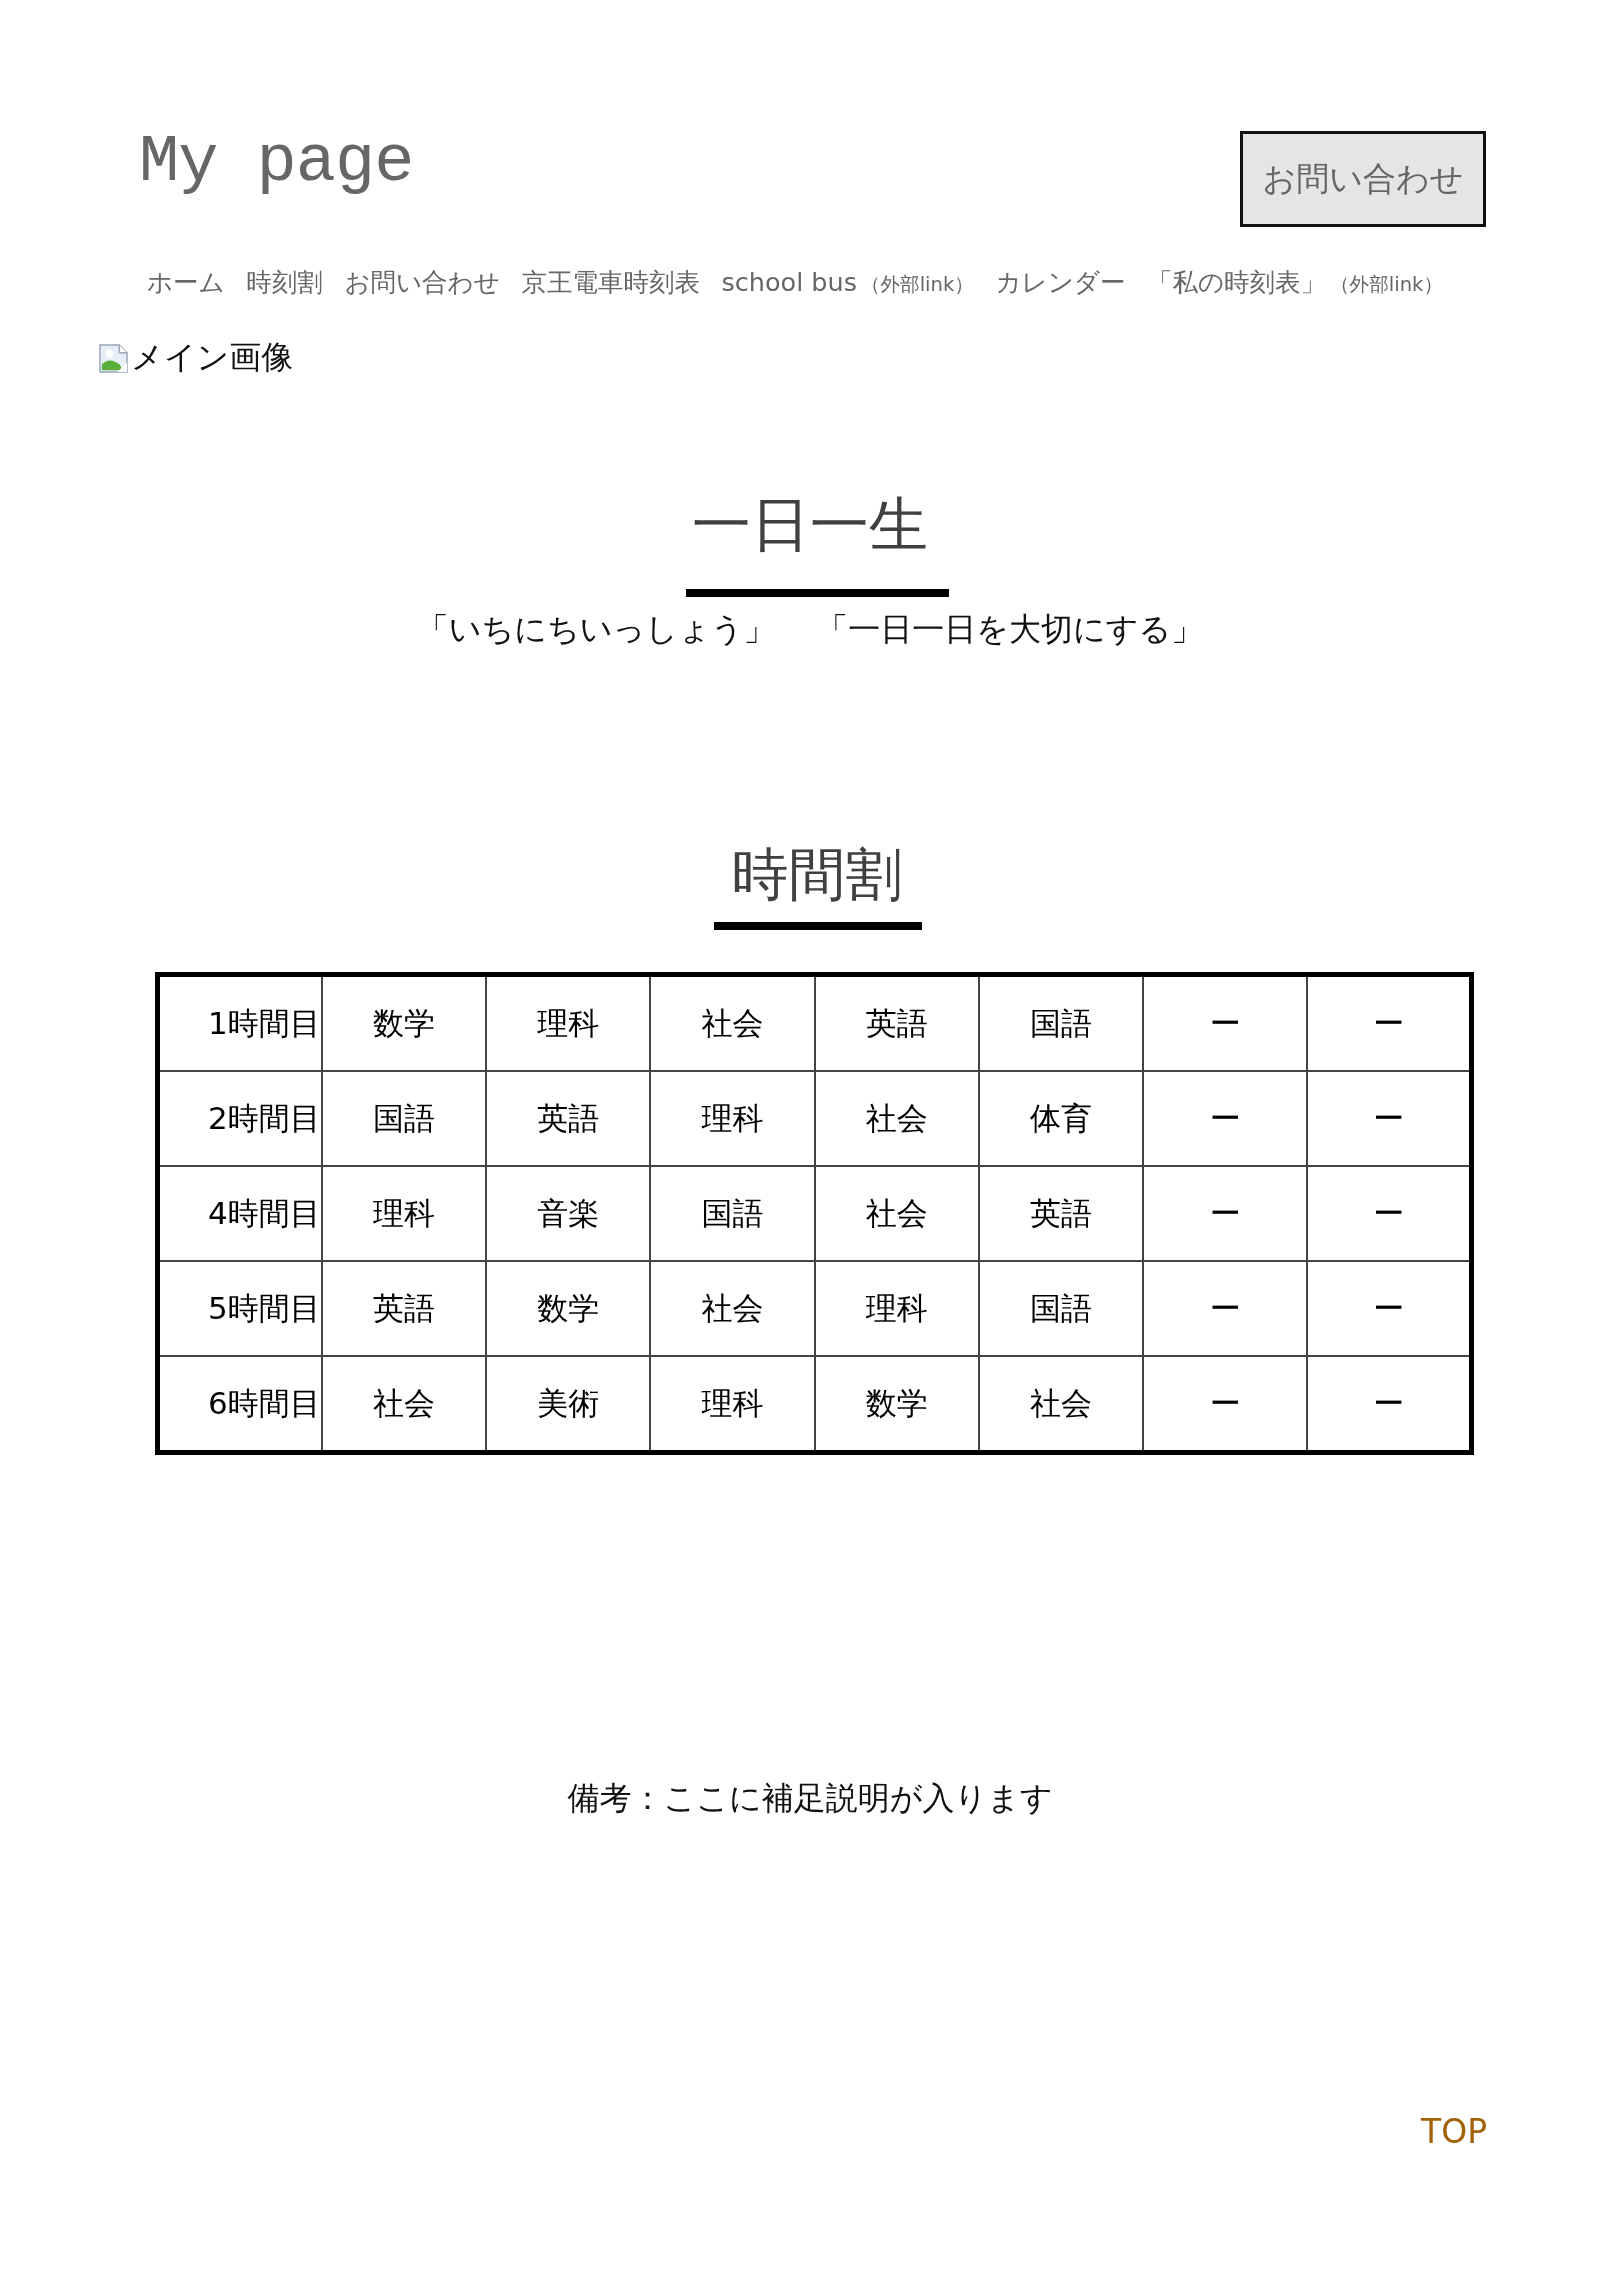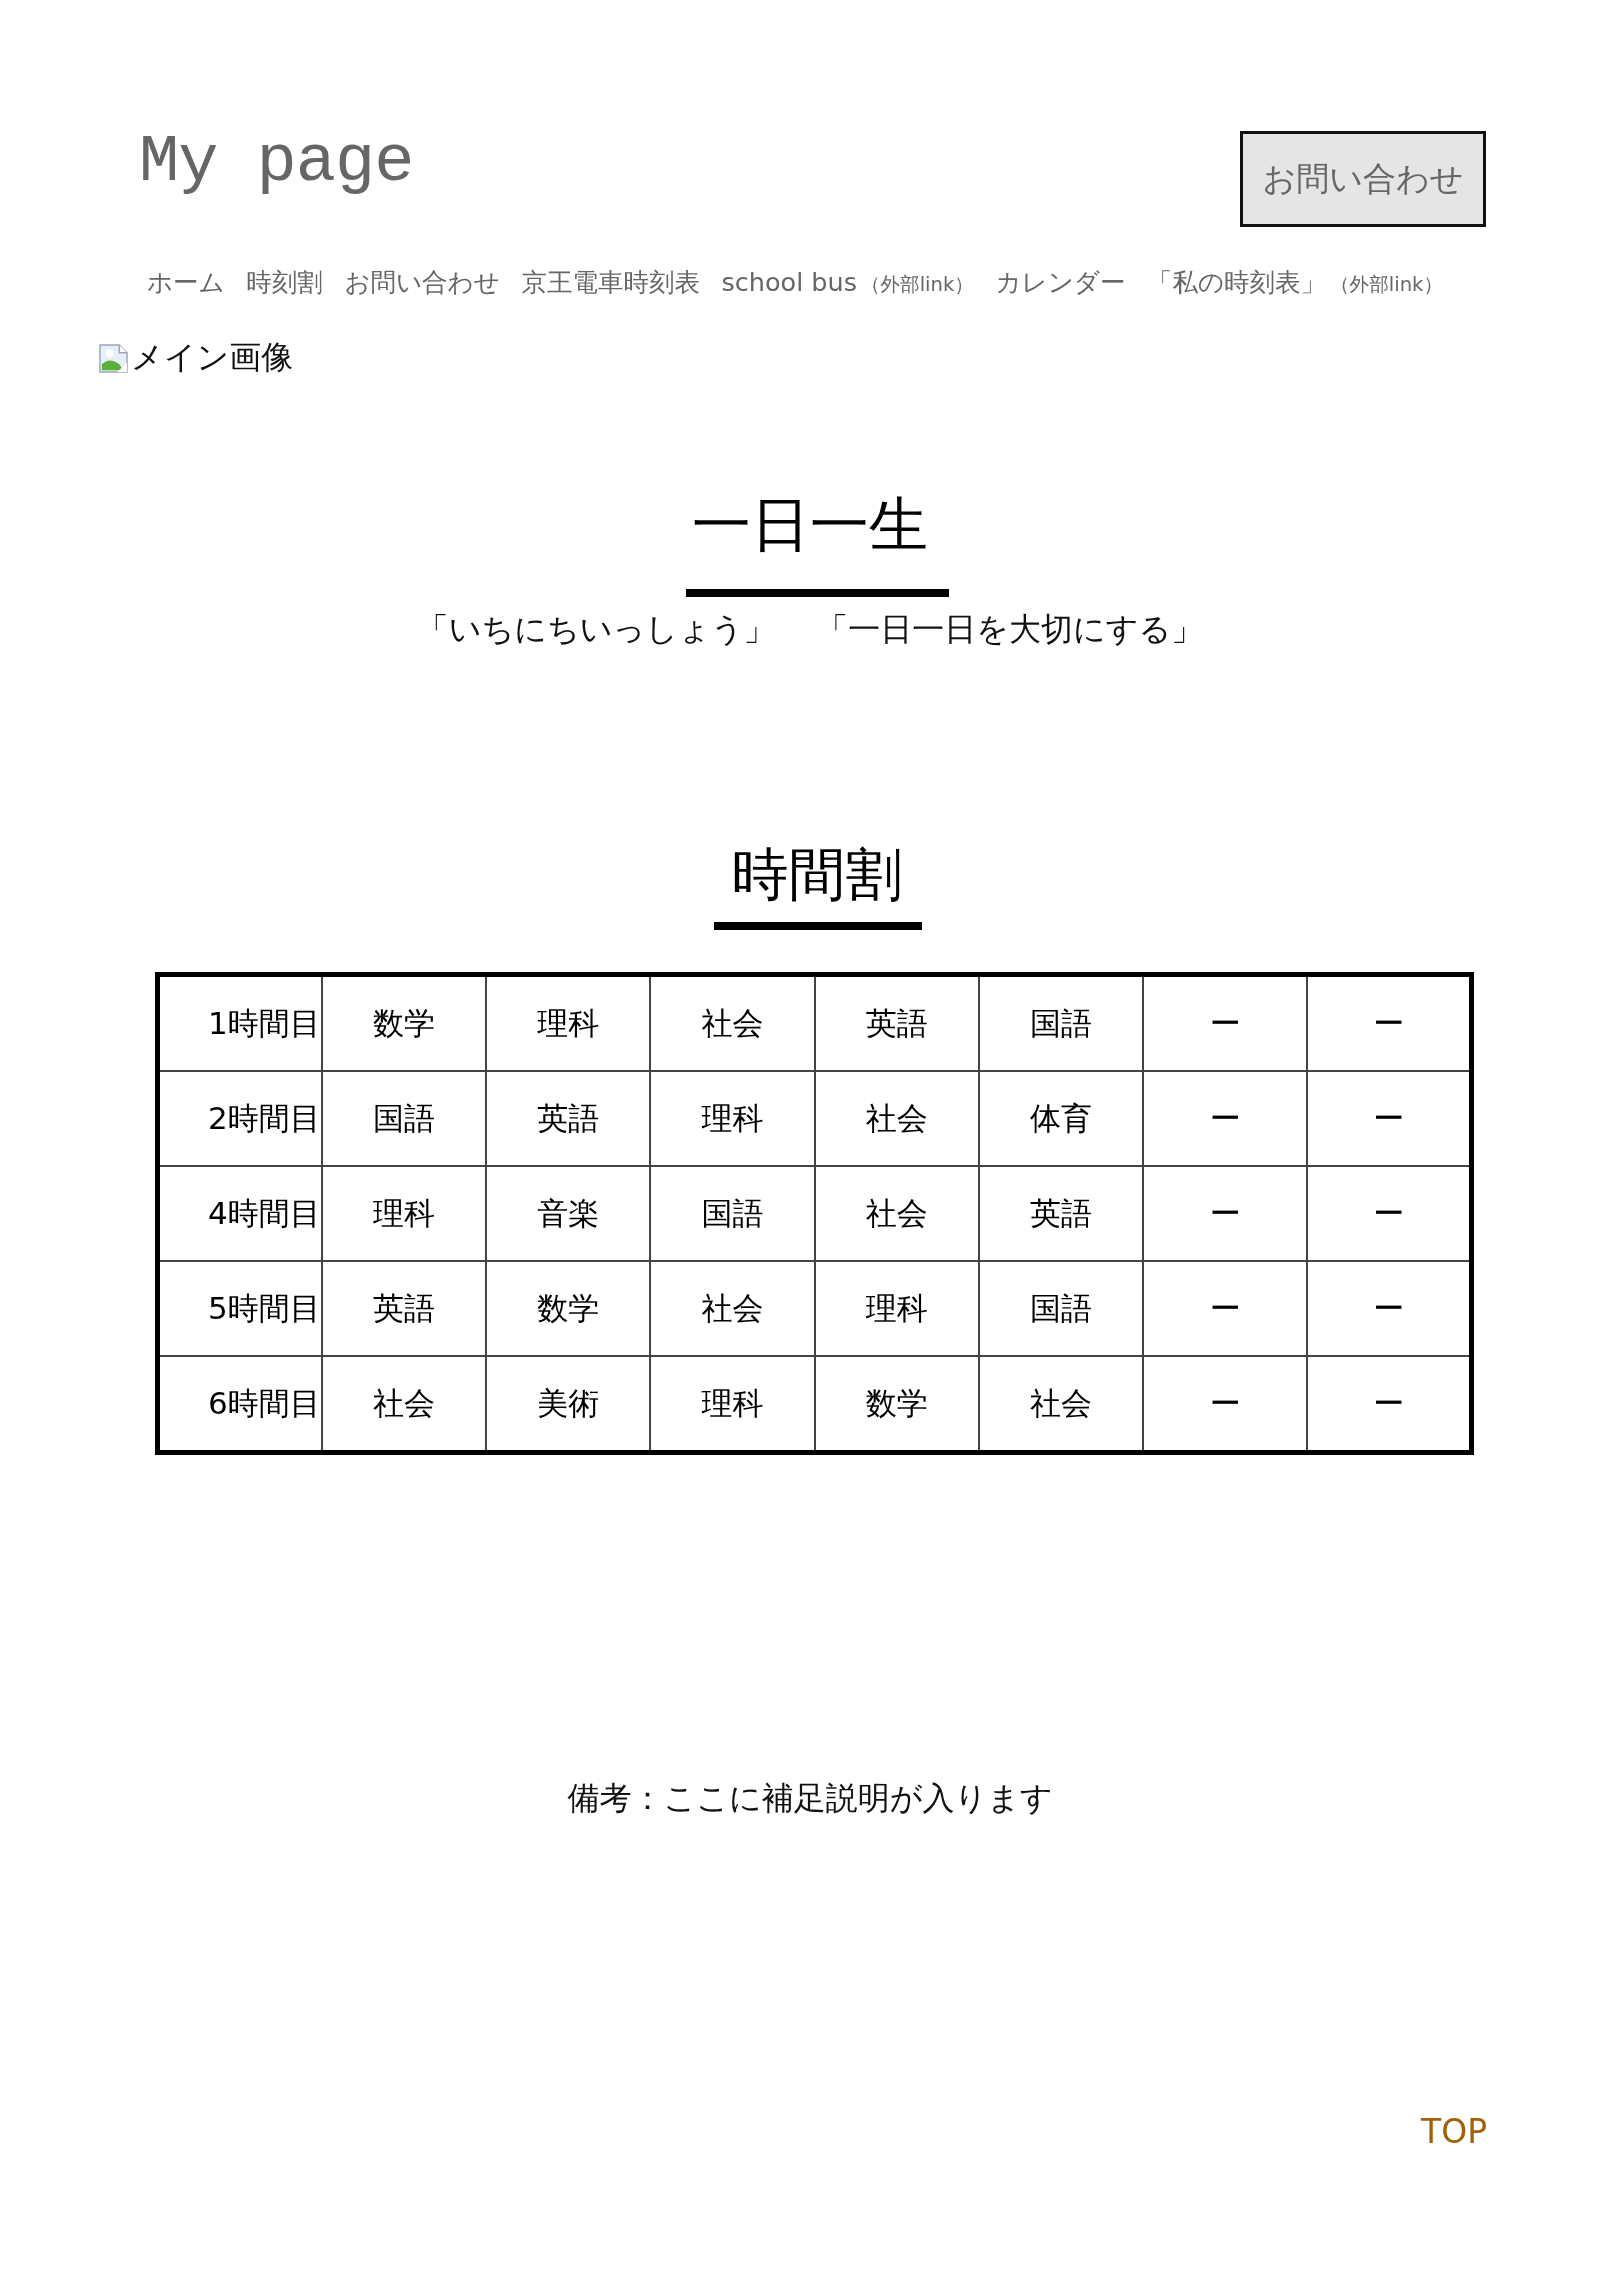--- a/index.html
+++ b/index.html
@@ -11,21 +11,21 @@
                    border: 3.9px solid #111; background: #e5e5e5; color: #666; font-size: 33px;
                    display: flex; align-items: center; justify-content: center; box-sizing: content-box; }
     .nav { position: absolute; left: 147px; top: 265px; display: flex; align-items: baseline;
            font-size: 25.5px; color: #666; white-space: nowrap; }
     .nav .item { margin-right: 21.6px; text-align: right; }
     .nav .ext { font-size: 19.6px; color: #666; margin-left: 3.9px; }
     .main-image { position: absolute; left: 98px; top: 336px; display: flex; align-items: center;
                   font-size: 32px; color: #111; }
     .broken-img { width: 31px; height: 31px; position: relative; margin-right: 2px; }
     .section-title { position: absolute; left: 0; width: 1620px; text-align: center; font-size: 59px;
-                     line-height: 1; color: #000000; }
+                     line-height: 1; color: #404040; }
     .underline { position: absolute; height: 7.8px; background: #000; }
     .subtitle { position: absolute; left: 0; width: 1620px; text-align: center; top: 608px;
                 font-size: 32px; color: #111; white-space: pre; }
     table.timetable { position: absolute; left: 155px; top: 972px; width: 1319px;
                       border-collapse: collapse; border: 5.9px solid #000; table-layout: fixed; }
     table.timetable td, table.timetable th { border: 2px solid #444; text-align: center;
                       font-size: 31px; font-weight: normal; color: #000; padding: 0; }
     table.timetable th { height: 143px; }
     table.timetable tr.row td { height: 93px; }
     table.timetable tr.tall td { height: 147px; line-height: 51px; }

